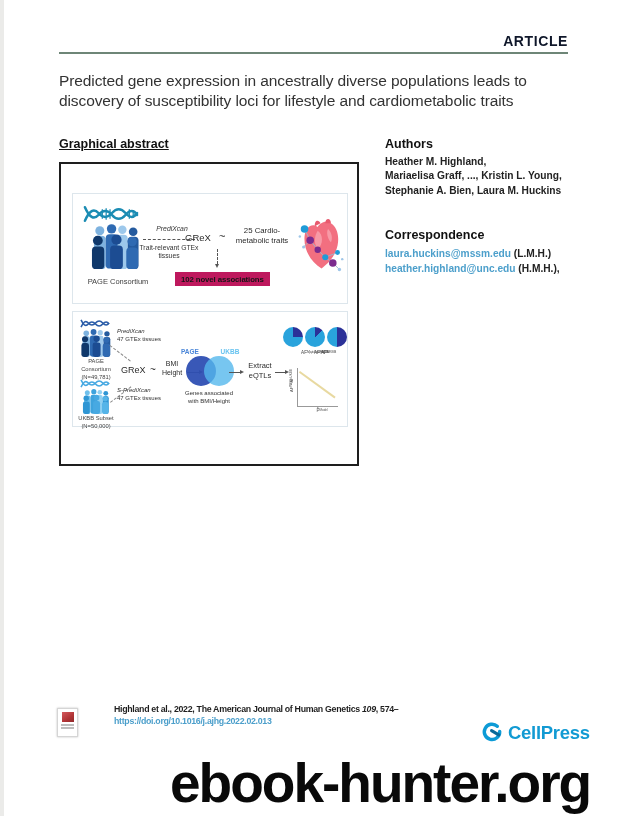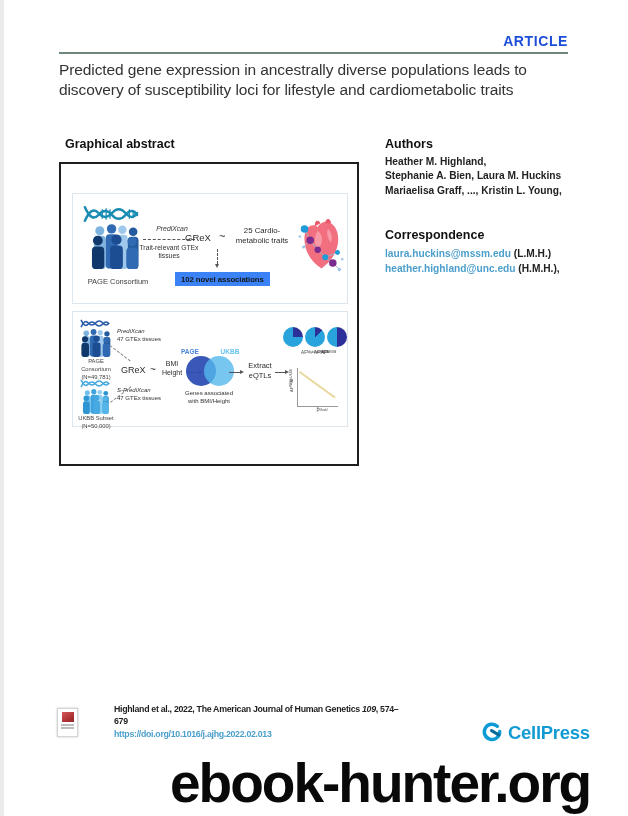--- a/index.html
+++ b/index.html
@@ -2,28 +2,28 @@
 <html><head>
 <meta charset="utf-8">
 <style>
   html,body{margin:0;padding:0;background:#fff;}
   .page{position:relative;width:628px;height:816px;background:#ffffff;overflow:hidden;
         font-family:"Liberation Sans",sans-serif;color:#222;}
   .scan-edge{position:absolute;left:0;top:0;width:4px;height:816px;background:#ebebe9;}
 
   
   .article-label{position:absolute;top:33px;right:60px;font-size:14px;font-weight:700;
-                 color:#1d4ed8;letter-spacing:.6px;}
+                 color:#0f172a;letter-spacing:.6px;}
   .header-rule{position:absolute;left:59px;top:52px;width:509px;height:2px;background:#6e8677;}
-  .title{position:absolute;left:59px;top:60px;width:514px;margin:0;font-size:15.5px;
+  .title{position:absolute;left:59px;top:71px;width:514px;margin:0;font-size:15.5px;
          font-weight:400;line-height:1.28;color:#333;letter-spacing:-.1px;}
 
   
   .sec-heading{position:absolute;font-size:12.5px;font-weight:700;color:#111;}
-  .ga-heading{left:65px;top:137px;}
+  .ga-heading{left:59px;top:137px;text-decoration:underline;}
   .authors-heading{left:385px;top:137px;}
   .corr-heading{left:385px;top:228px;}
 
   
   .ga-box{position:absolute;left:59px;top:162px;width:300px;height:304px;background:#fff;
           border:2px solid #1e1e1e;box-sizing:border-box;}
   .panel{position:absolute;left:11px;width:276px;background:#fff;border:1px solid #dde6ec;
          box-sizing:border-box;}
   .p1{top:29px;height:111px;}
   .p2{top:147px;height:116px;}
@@ -34,21 +34,21 @@
   .cap-page1{left:2px;top:83px;width:86px;text-align:center;font-size:7.5px;color:#3f3f3f;}
   .predixcan1{left:72px;top:31px;width:54px;text-align:center;font-style:italic;font-size:6.8px;color:#333;}
   .dashline1{left:70px;top:45px;width:52px;border-top:1.4px dashed #555;}
   .tissues1{left:64px;top:50px;width:64px;text-align:center;font-size:6.8px;color:#333;line-height:1.25;}
   .grex1{left:112px;top:38px;font-size:9.5px;color:#2b2b2b;}
   .tilde1{left:146px;top:36px;font-size:11px;color:#2b2b2b;}
   .traits25{left:156px;top:32px;width:66px;text-align:center;font-size:7.8px;line-height:1.3;color:#2b2b2b;}
   .varrow1{left:144px;top:55px;height:15px;width:0;border-left:1.3px dashed #555;}
   .varrow1::after{content:"";position:absolute;left:-3px;top:15px;border:2.6px solid transparent;
                   border-top:4px solid #555;}
-  .result1{left:102px;top:78px;background:#3b82f6;font-weight:700;font-size:7.8px;
+  .result1{left:102px;top:78px;background:#be185d;font-weight:700;font-size:7.8px;
            letter-spacing:-.1px;padding:2.5px 6px;color:#151515;white-space:nowrap;}
   .heart-svg{left:224px;top:19px;width:49px;height:64px;}
 
   
   .dna-s{width:30px;height:11px;}
   .dna-s1{left:7px;top:6px;}  .dna-s2{left:7px;top:66px;}
   .people-s{width:32px;height:28px;}
   .people-s1{left:7px;top:17px;} .people-s2{left:7px;top:77px;height:25px;}
   .cap2{width:46px;text-align:center;font-size:5.8px;line-height:1.35;color:#444;}
   .cap-page2{left:0;top:46px;} .cap-ukbb{left:0;top:103px;}
@@ -341,22 +341,22 @@
         <div class="plot-xlab">
           <span>P̂</span><sub>Model</sub>
         </div>
       </div>
     </div>
   </div>
 
   <div class="sec-heading authors-heading">Authors</div>
   <div class="author-lines">
     <div>Heather M. Highland,</div>
+    <div>Mariaelisa Graff, ..., Kristin L. Young,</div>
     <div>Stephanie A. Bien, Laura M. Huckins</div>
-    <div>Mariaelisa Graff, ..., Kristin L. Young,</div>
   </div>
 
   <div class="sec-heading corr-heading">Correspondence</div>
   <div class="email-lines">
     <div>
       <a href="#">laura.huckins@mssm.edu</a><span> (L.M.H.)</span>
     </div>
     <div>
       <a href="#">heather.highland@unc.edu</a><span> (H.M.H.),</span>
     </div>
@@ -365,21 +365,20 @@
   <div class="thumb">
     <div class="thumb-img"></div>
     <div class="thumb-line"></div>
     <div class="thumb-line"></div>
   </div>
 
   <div class="citation">
     <div class="nowrap">
       <span>Highland et al., 2022, The American Journal of Human Genetics </span><i>109</i><span>, 574–</span>
     </div>
-    <div>679</div>
     <a href="#" class="doi">https://doi.org/10.1016/j.ajhg.2022.02.013</a>
   </div>
 
   <div class="cellpress">
     <svg width="23" height="23" viewBox="0 0 24 24">
       <path d="M17,5.5 A8,8 0 1,0 19.5,11" fill="none" stroke="#0d9bd6" stroke-width="3.6" stroke-linecap="round"></path>
       <path d="M11,10 L18.5,14.5" fill="none" stroke="#086a99" stroke-width="3.2" stroke-linecap="round"></path>
     </svg>
     <span class="cellpress-text">CellPress</span>
   </div>

